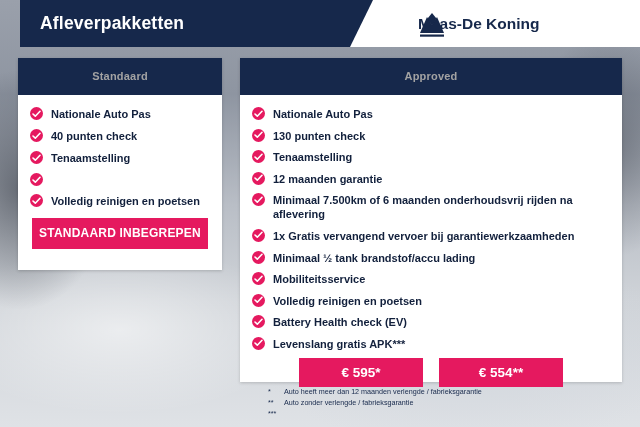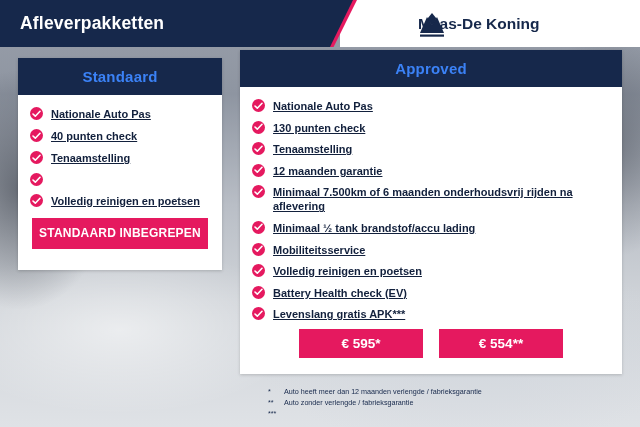--- a/index.html
+++ b/index.html
@@ -38,20 +38,21 @@
     position: absolute; left: 0; top: 0; width: 640px; height: 47px;
     display: flex; align-items: stretch;
   }
   .header-left {
     position: relative;
     width: 330px; height: 47px;
     background: #16284b;
     display: flex; align-items: center;
     padding-left: 20px;
     z-index: 2;
+    margin-left: 20px;
   }
   .header-left::after {
     content: "";
     position: absolute; right: -23px; top: 0;
     width: 0; height: 0;
     border-top: 47px solid #16284b;
     border-right: 23px solid transparent;
   }
   .header-title {
     color: #ffffff;
@@ -86,26 +87,26 @@
     z-index: 3;
   }
 
   
   .card {
     position: absolute;
     background: #ffffff;
     box-shadow: 0 1px 3px rgba(0,0,0,0.18);
   }
   .card-standard { left: 18px; top: 58px; width: 204px; height: 212px; }
-  .card-approved { left: 240px; top: 50px; width: 382px; height: 324px; }
+  .card-approved { left: 240px; top: 58px; width: 382px; height: 324px; }
 
   .card-head {
     background: #16284b;
-    color: #3b82f6;
-    font-size: 15px;
+    color: #a3a3a3;
+    font-size: 11px;
     font-weight: bold;
     text-align: center;
     height: 37px;
     line-height: 37px;
     letter-spacing: 0.2px;
   }
   .card-body { padding: 12px 12px 10px 12px; }
 
   ul.feature-list { list-style: none; }
   ul.feature-list li {
@@ -121,21 +122,21 @@
   .check {
     flex: 0 0 auto;
     width: 13px; height: 13px;
     border-radius: 50%;
     background: #e5195f;
     margin-right: 8px;
     margin-top: 0px;
     position: relative;
   }
   .check svg { position: absolute; left: 2px; top: 2.5px; }
-  .li-text { padding-top: 0px; text-decoration: underline; }
+  .li-text { padding-top: 0px; }
 
   .btn-standard {
     margin: 10px 2px 0 2px;
     background: #e5195f;
     color: #ffffff;
     font-size: 12px;
     font-weight: bold;
     text-align: center;
     height: 31px;
     line-height: 31px;
@@ -287,20 +288,28 @@
               </svg>
             </span>
           <span class="li-text">Minimaal 7.500km of 6 maanden onderhoudsvrij rijden na aflevering</span>
         </li>
         <li>
           <span class="check">
               <svg width="9" height="8" viewBox="0 0 9 8">
                 <path d="M1 4 L3.3 6.2 L8 1.3" stroke="#ffffff" stroke-width="1.6" fill="none" stroke-linecap="round" stroke-linejoin="round"></path>
               </svg>
             </span>
+          <span class="li-text">1x Gratis vervangend vervoer bij garantiewerkzaamheden</span>
+        </li>
+        <li>
+          <span class="check">
+              <svg width="9" height="8" viewBox="0 0 9 8">
+                <path d="M1 4 L3.3 6.2 L8 1.3" stroke="#ffffff" stroke-width="1.6" fill="none" stroke-linecap="round" stroke-linejoin="round"></path>
+              </svg>
+            </span>
           <span class="li-text">Minimaal ½ tank brandstof/accu lading</span>
         </li>
         <li>
           <span class="check">
               <svg width="9" height="8" viewBox="0 0 9 8">
                 <path d="M1 4 L3.3 6.2 L8 1.3" stroke="#ffffff" stroke-width="1.6" fill="none" stroke-linecap="round" stroke-linejoin="round"></path>
               </svg>
             </span>
           <span class="li-text">Mobiliteitsservice</span>
         </li>

